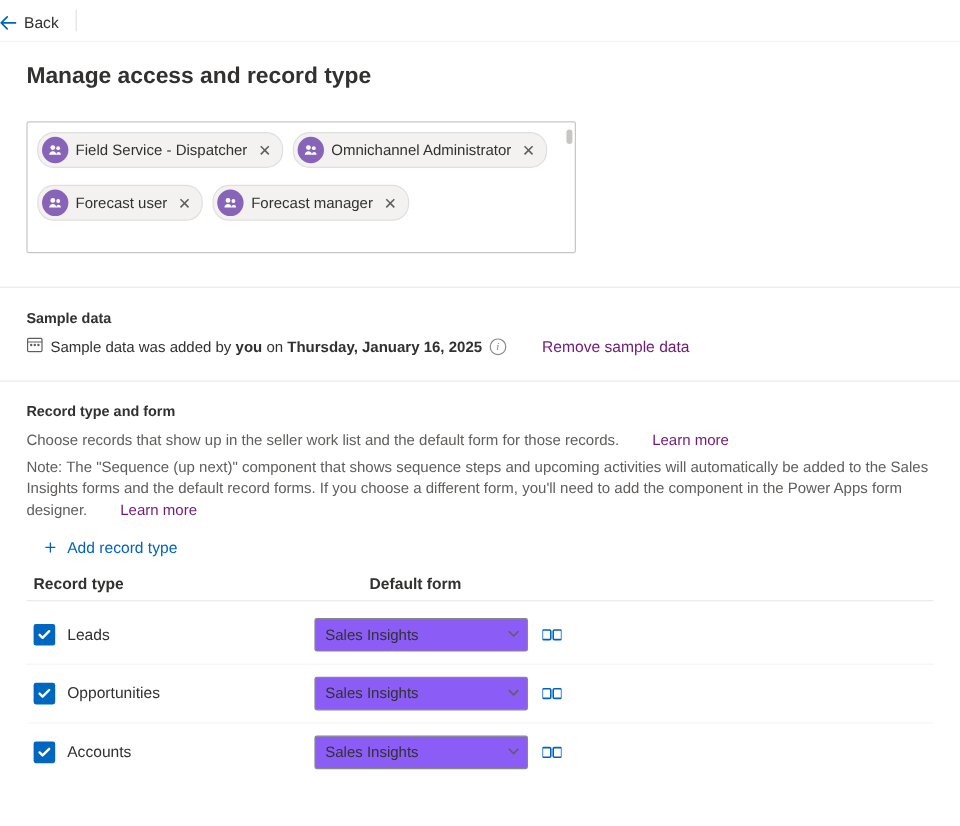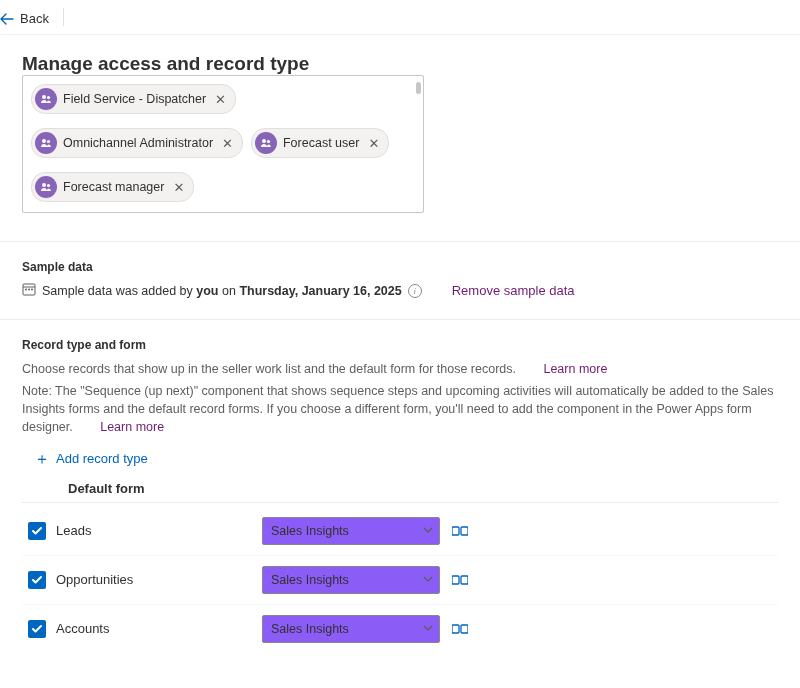--- a/index.html
+++ b/index.html
@@ -14,27 +14,27 @@
     display: flex;
     align-items: flex-end;
     padding: 8px 0;
     border-bottom: 1px solid #f2f2f2;
     gap: 6px;
   }
   .back-arrow svg { display: block; }
   .back-label { color: #323130; font-size: 13px; }
   .divider-vert { width: 1px; height: 18px; background: #e1e1e1; margin-left: 8px; }
   .content { padding: 18px 22px 16px 22px; }
-  h1.page-title { font-size: 19px; font-weight: 600; margin-bottom: 0; }
+  h1.page-title { font-size: 19px; font-weight: 600; margin-bottom: 26px; }
   .subtitle { font-size: 13px; font-weight: 600; margin-bottom: 14px; }
   .pill-box {
     border: 1px solid #c8c6c4;
     border-radius: 2px;
-    padding: 8px 8px 4px 8px;
-    width: 402px;
+    padding: 8px 8px 20px 8px;
+    width: 458px;
     position: relative;
     margin-bottom: 28px;
     min-height: 78px;
   }
   .pill-box .scroll-thumb {
     position: absolute; right: 2px; top: 6px; width: 5px; height: 12px;
     background: #c8c6c4; border-radius: 3px;
   }
   .pill-row { display: flex; flex-wrap: wrap; gap: 8px; }
   .pill {
@@ -189,20 +189,21 @@
   <p class="desc">
     <span>Note: The "Sequence (up next)" component that shows sequence steps and upcoming activities will automatically be added to the Sales Insights forms and the default record forms. If you choose a different form, you'll need to add the component in the Power Apps form designer. </span><span class="link">Learn more</span>
   </p>
 
   <div class="add-record">
     <span class="plus">＋</span>
     <span>Add record type</span>
   </div>
 
   <div class="rec-header">
+    <div class="col-type">Record type</div>
     <div class="col-form">Default form</div>
   </div>
 
   <div class="rec-row">
     <div class="checkbox">
       <svg width="12" height="12" viewBox="0 0 12 12">
           <path d="M2 6l2.5 2.5L10 3" stroke="#fff" stroke-width="2" fill="none" stroke-linecap="round" stroke-linejoin="round"></path>
         </svg>
     </div>
     <div class="rec-label">Leads</div>

